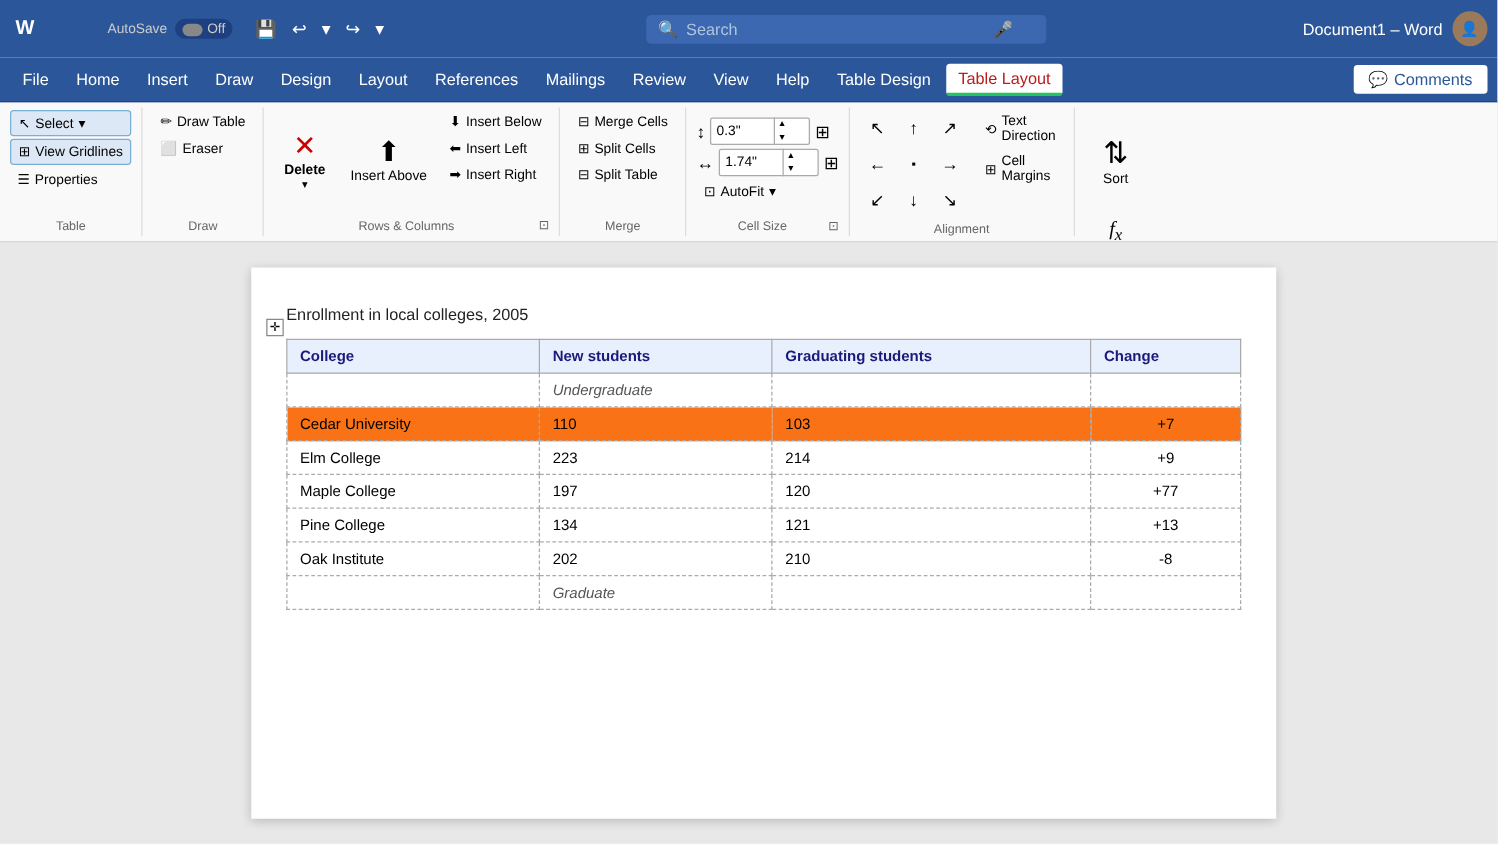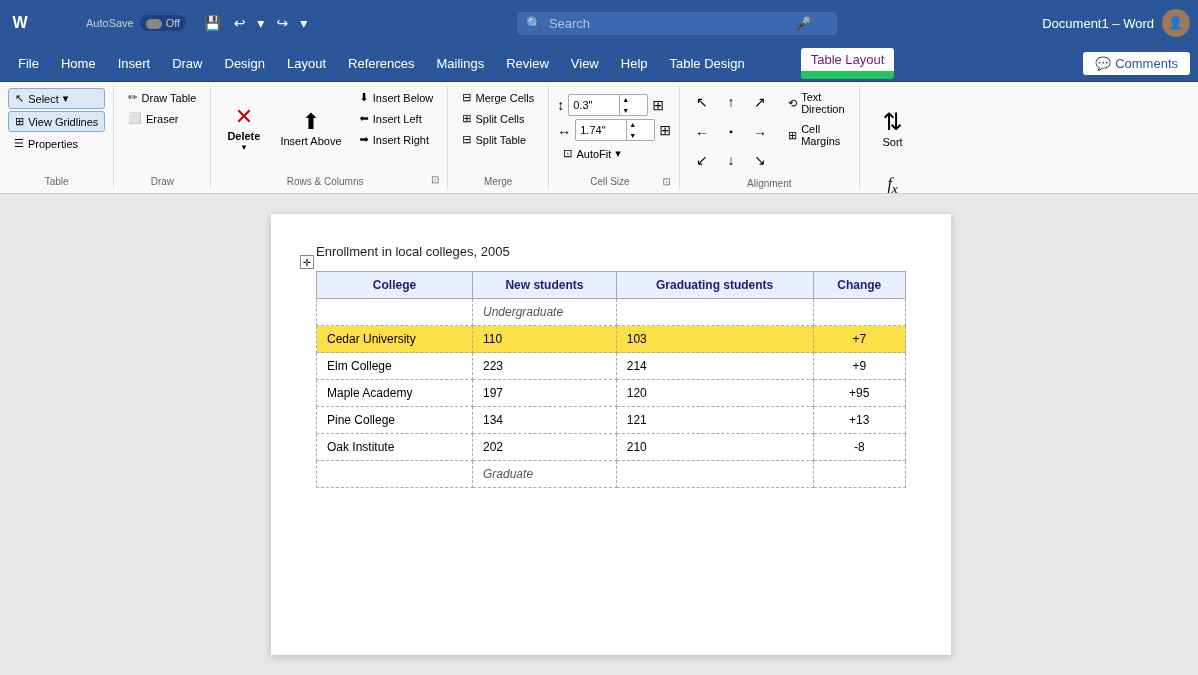--- a/index.html
+++ b/index.html
@@ -108,45 +108,45 @@
       background: #e8e8e8;
       flex: 1;
       overflow: auto;
       display: flex;
       justify-content: center;
       padding: 20px;
       height: calc(675px - 46px - 36px - 112px);
     }
     .doc-page {
       background: white;
-      width: 680px;
+      width: 820px;
       min-height: 400px;
-      padding: 30px 45px;
+      padding: 30px 28px;
       box-shadow: 0 2px 8px rgba(0,0,0,0.2);
       margin-left: 24px;
     }
     .doc-title { font-size: 13px; margin-bottom: 12px; color: #222; }
 
     
     .table-wrapper { position: relative; display: inline-block; width: 100%; }
     .table-handle {
       position: absolute; top: -16px; left: -16px; width: 14px; height: 14px;
       border: 1px solid #888; background: white; display: flex; align-items: center;
       justify-content: center; font-size: 10px; cursor: move;
     }
 
     
     .data-table { border-collapse: collapse; width: 100%; font-size: 12px; }
     .data-table th {
       background: #e8f0fe; border: 1px solid #aaa; padding: 6px 10px;
-      text-align: center; font-weight: 600; color: #1a1a7a;
+      text-align: left; font-weight: 600; color: #1a1a7a;
     }
     .data-table td { border: 1px dashed #aaa; padding: 6px 10px; }
     .data-table .header-row td { font-style: italic; color: #555; }
-    .data-table .selected-row { background: #fde047; }
+    .data-table .selected-row { background: #f97316; }
     .data-table .italic-cell { font-style: italic; }
     .data-table .center-cell { text-align: center; }
   </style>
 </head>
 <body>
 
 <div class="title-bar">
   <div class="title-bar-left">
     <div class="word-logo">W</div>
     <span class="autosave-label">AutoSave</span>
@@ -181,21 +181,21 @@
   <span class="menu-item">Insert</span>
   <span class="menu-item">Draw</span>
   <span class="menu-item">Design</span>
   <span class="menu-item">Layout</span>
   <span class="menu-item">References</span>
   <span class="menu-item">Mailings</span>
   <span class="menu-item">Review</span>
   <span class="menu-item">View</span>
   <span class="menu-item">Help</span>
   <span class="menu-item">Table Design</span>
-  <span class="menu-item underlined" style="background:white;color:#701a75;border-bottom:8px solid #22c55e;margin-left:44px;">Table Layout</span>
+  <span class="menu-item underlined" style="background:white;color:#b91c1c;border-bottom:3px solid #22c55e;">Table Layout</span>
   <div class="comments-btn">
     <span>💬</span>
     <span>Comments</span>
   </div>
 </div>
 
 <div class="ribbon">
 
   <div class="ribbon-group">
     <div class="ribbon-group-content">
@@ -405,24 +405,24 @@
           </tr>
 
           <tr>
             <td>Elm College</td>
             <td>223</td>
             <td>214</td>
             <td class="center-cell">+9</td>
           </tr>
 
           <tr>
-            <td>Maple Academy</td>
+            <td>Maple College</td>
             <td>197</td>
             <td>120</td>
-            <td class="center-cell">+95</td>
+            <td class="center-cell">+77</td>
           </tr>
 
           <tr>
             <td>Pine College</td>
             <td>134</td>
             <td>121</td>
             <td class="center-cell">+13</td>
           </tr>
 
           <tr>

